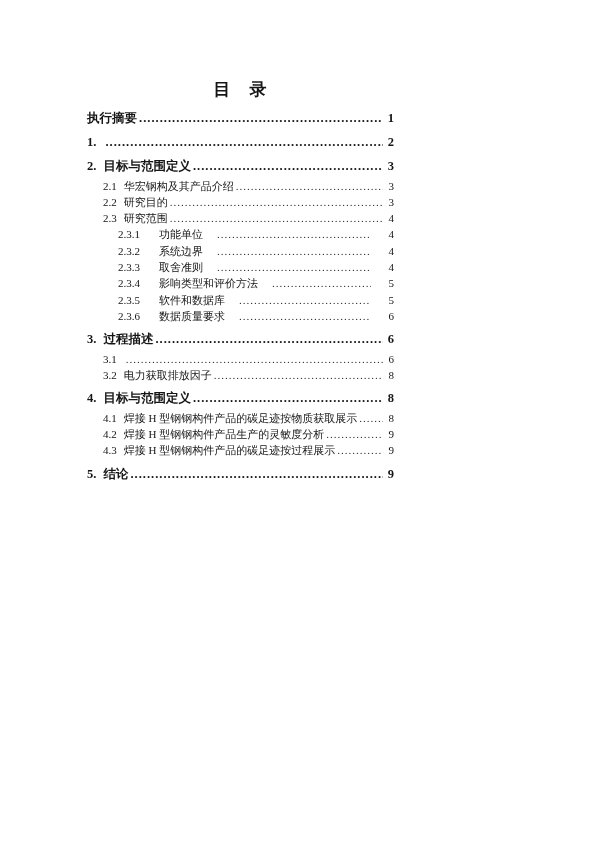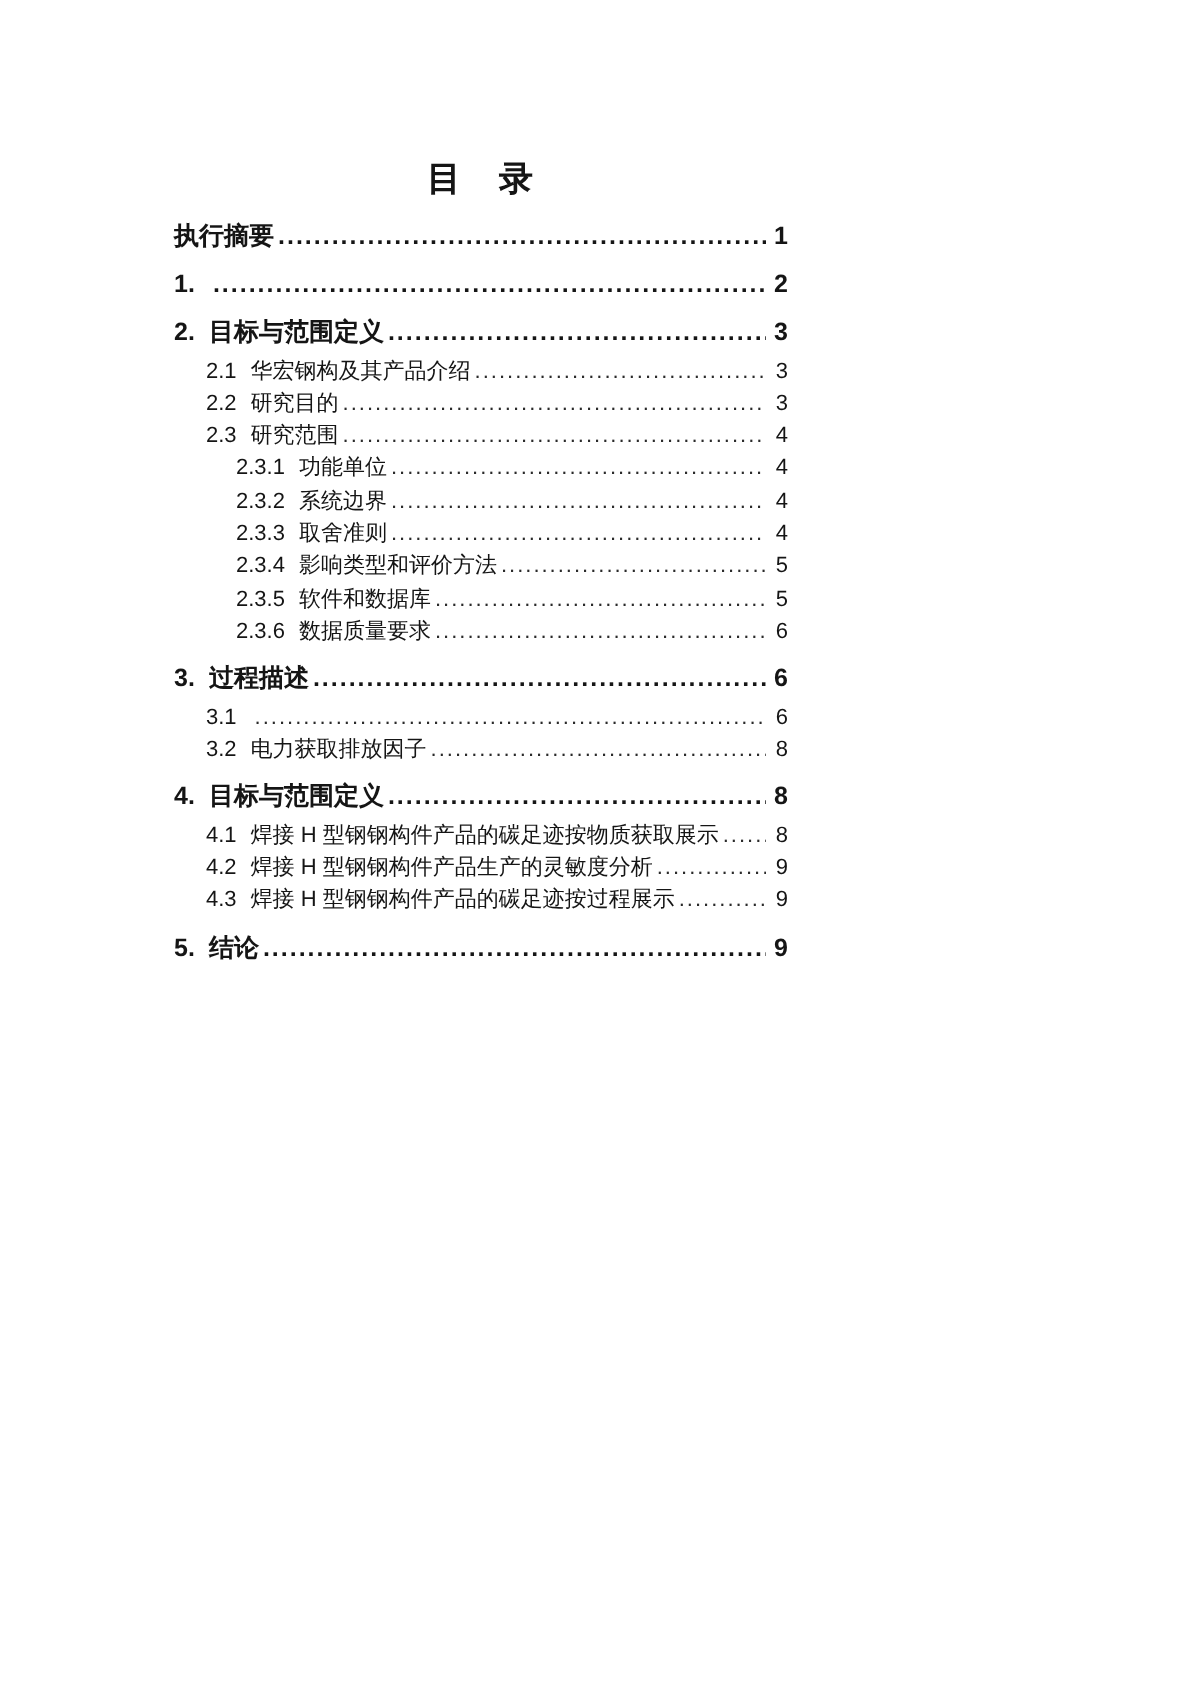--- a/index.html
+++ b/index.html
@@ -7,21 +7,21 @@
     padding: 0;
     background: #ffffff;
   }
   .doc-page {
     position: relative;
     width: 484px;
     height: 848px;
     box-sizing: border-box;
     background: #ffffff;
     color: #151515;
-    font-family: Liberation Sans, sans-serif;
+    font-family: Liberation Serif, serif;
     padding: 80px 90px 0 87px;
     overflow: hidden;
   }
   .toc-title {
     text-align: center;
     font-size: 17px;
     font-weight: 700;
     line-height: 20px;
     margin: 0 0 10px 0;
     letter-spacing: 1px;
@@ -38,21 +38,21 @@
     white-space: nowrap;
   }
   .toc-row.bold {
     font-size: 12.5px;
     line-height: 17px;
     font-weight: 700;
     margin-top: 7px;
     margin-bottom: 2.5px;
   }
   .toc-row.lvl1 { padding-left: 16px; }
-  .toc-row.lvl2 { padding-left: 31px; }
+  .toc-row.lvl2 { padding-left: 31px; gap: 12px; }
   .entry-num {
     margin-right: 7px;
     flex: none;
   }
   .entry-num:empty { display: none; }
   .entry-label {
     flex: none;
   }
   .leader {
     flex: 1 1 auto;

